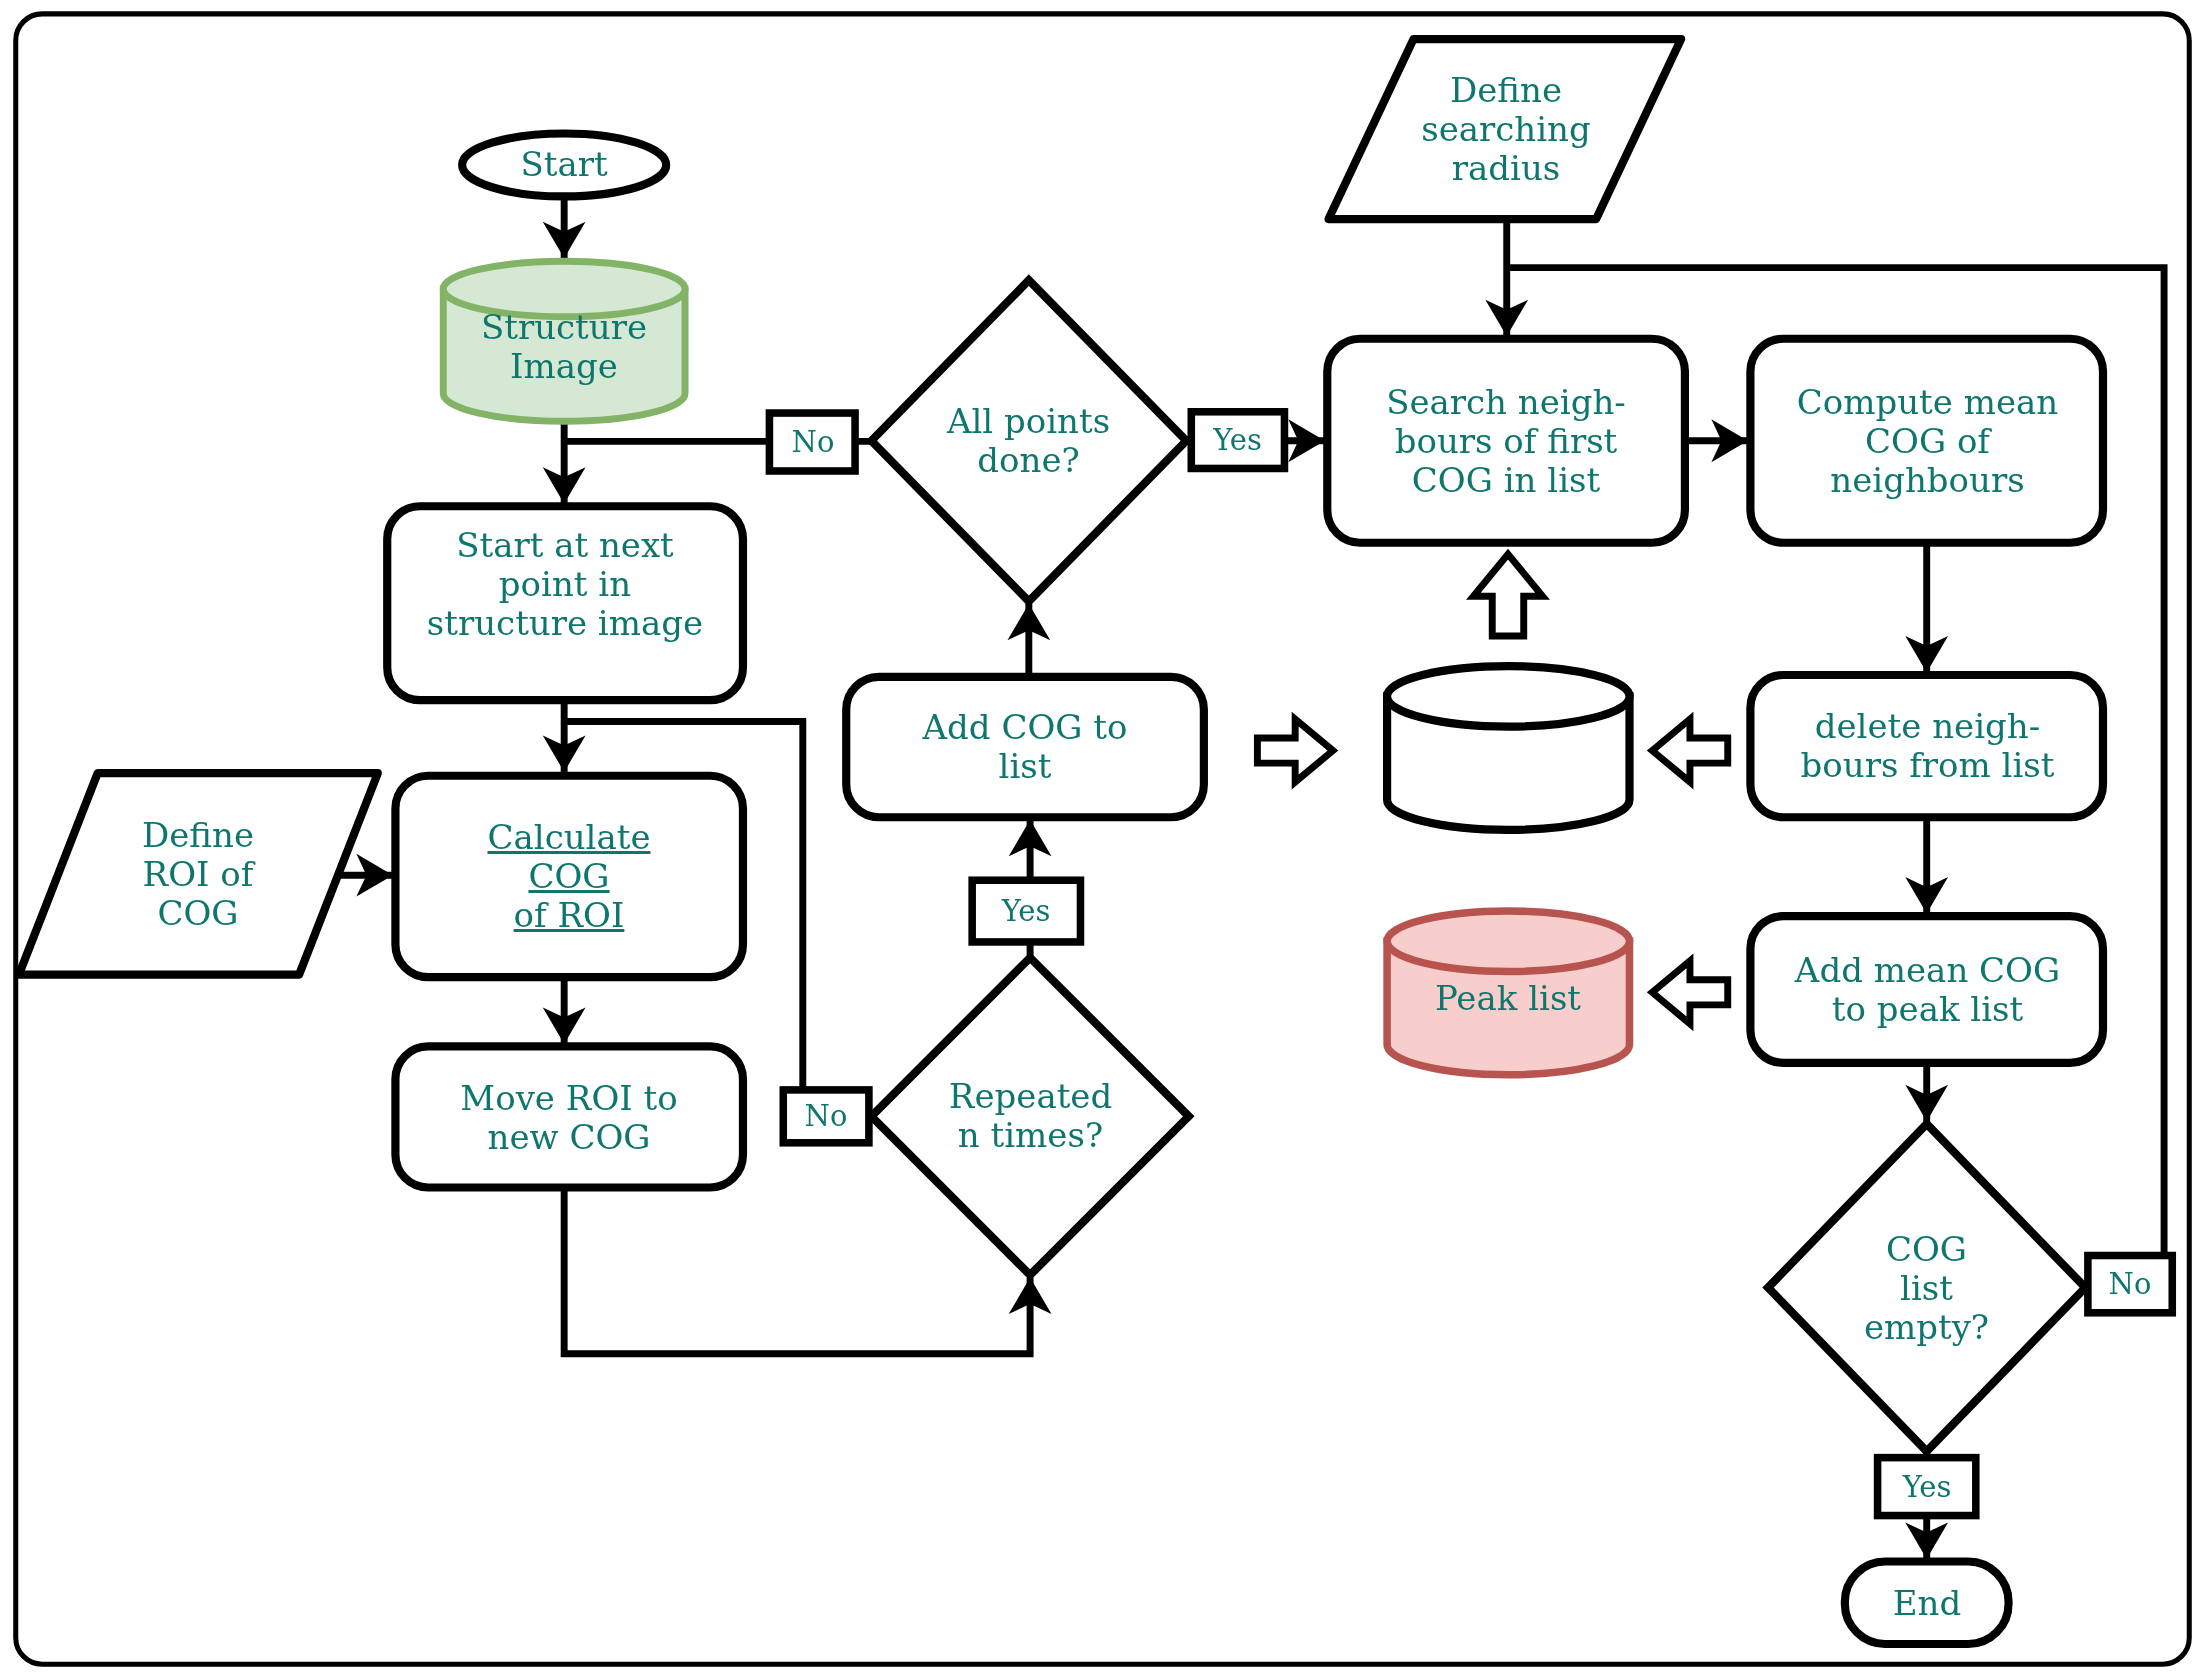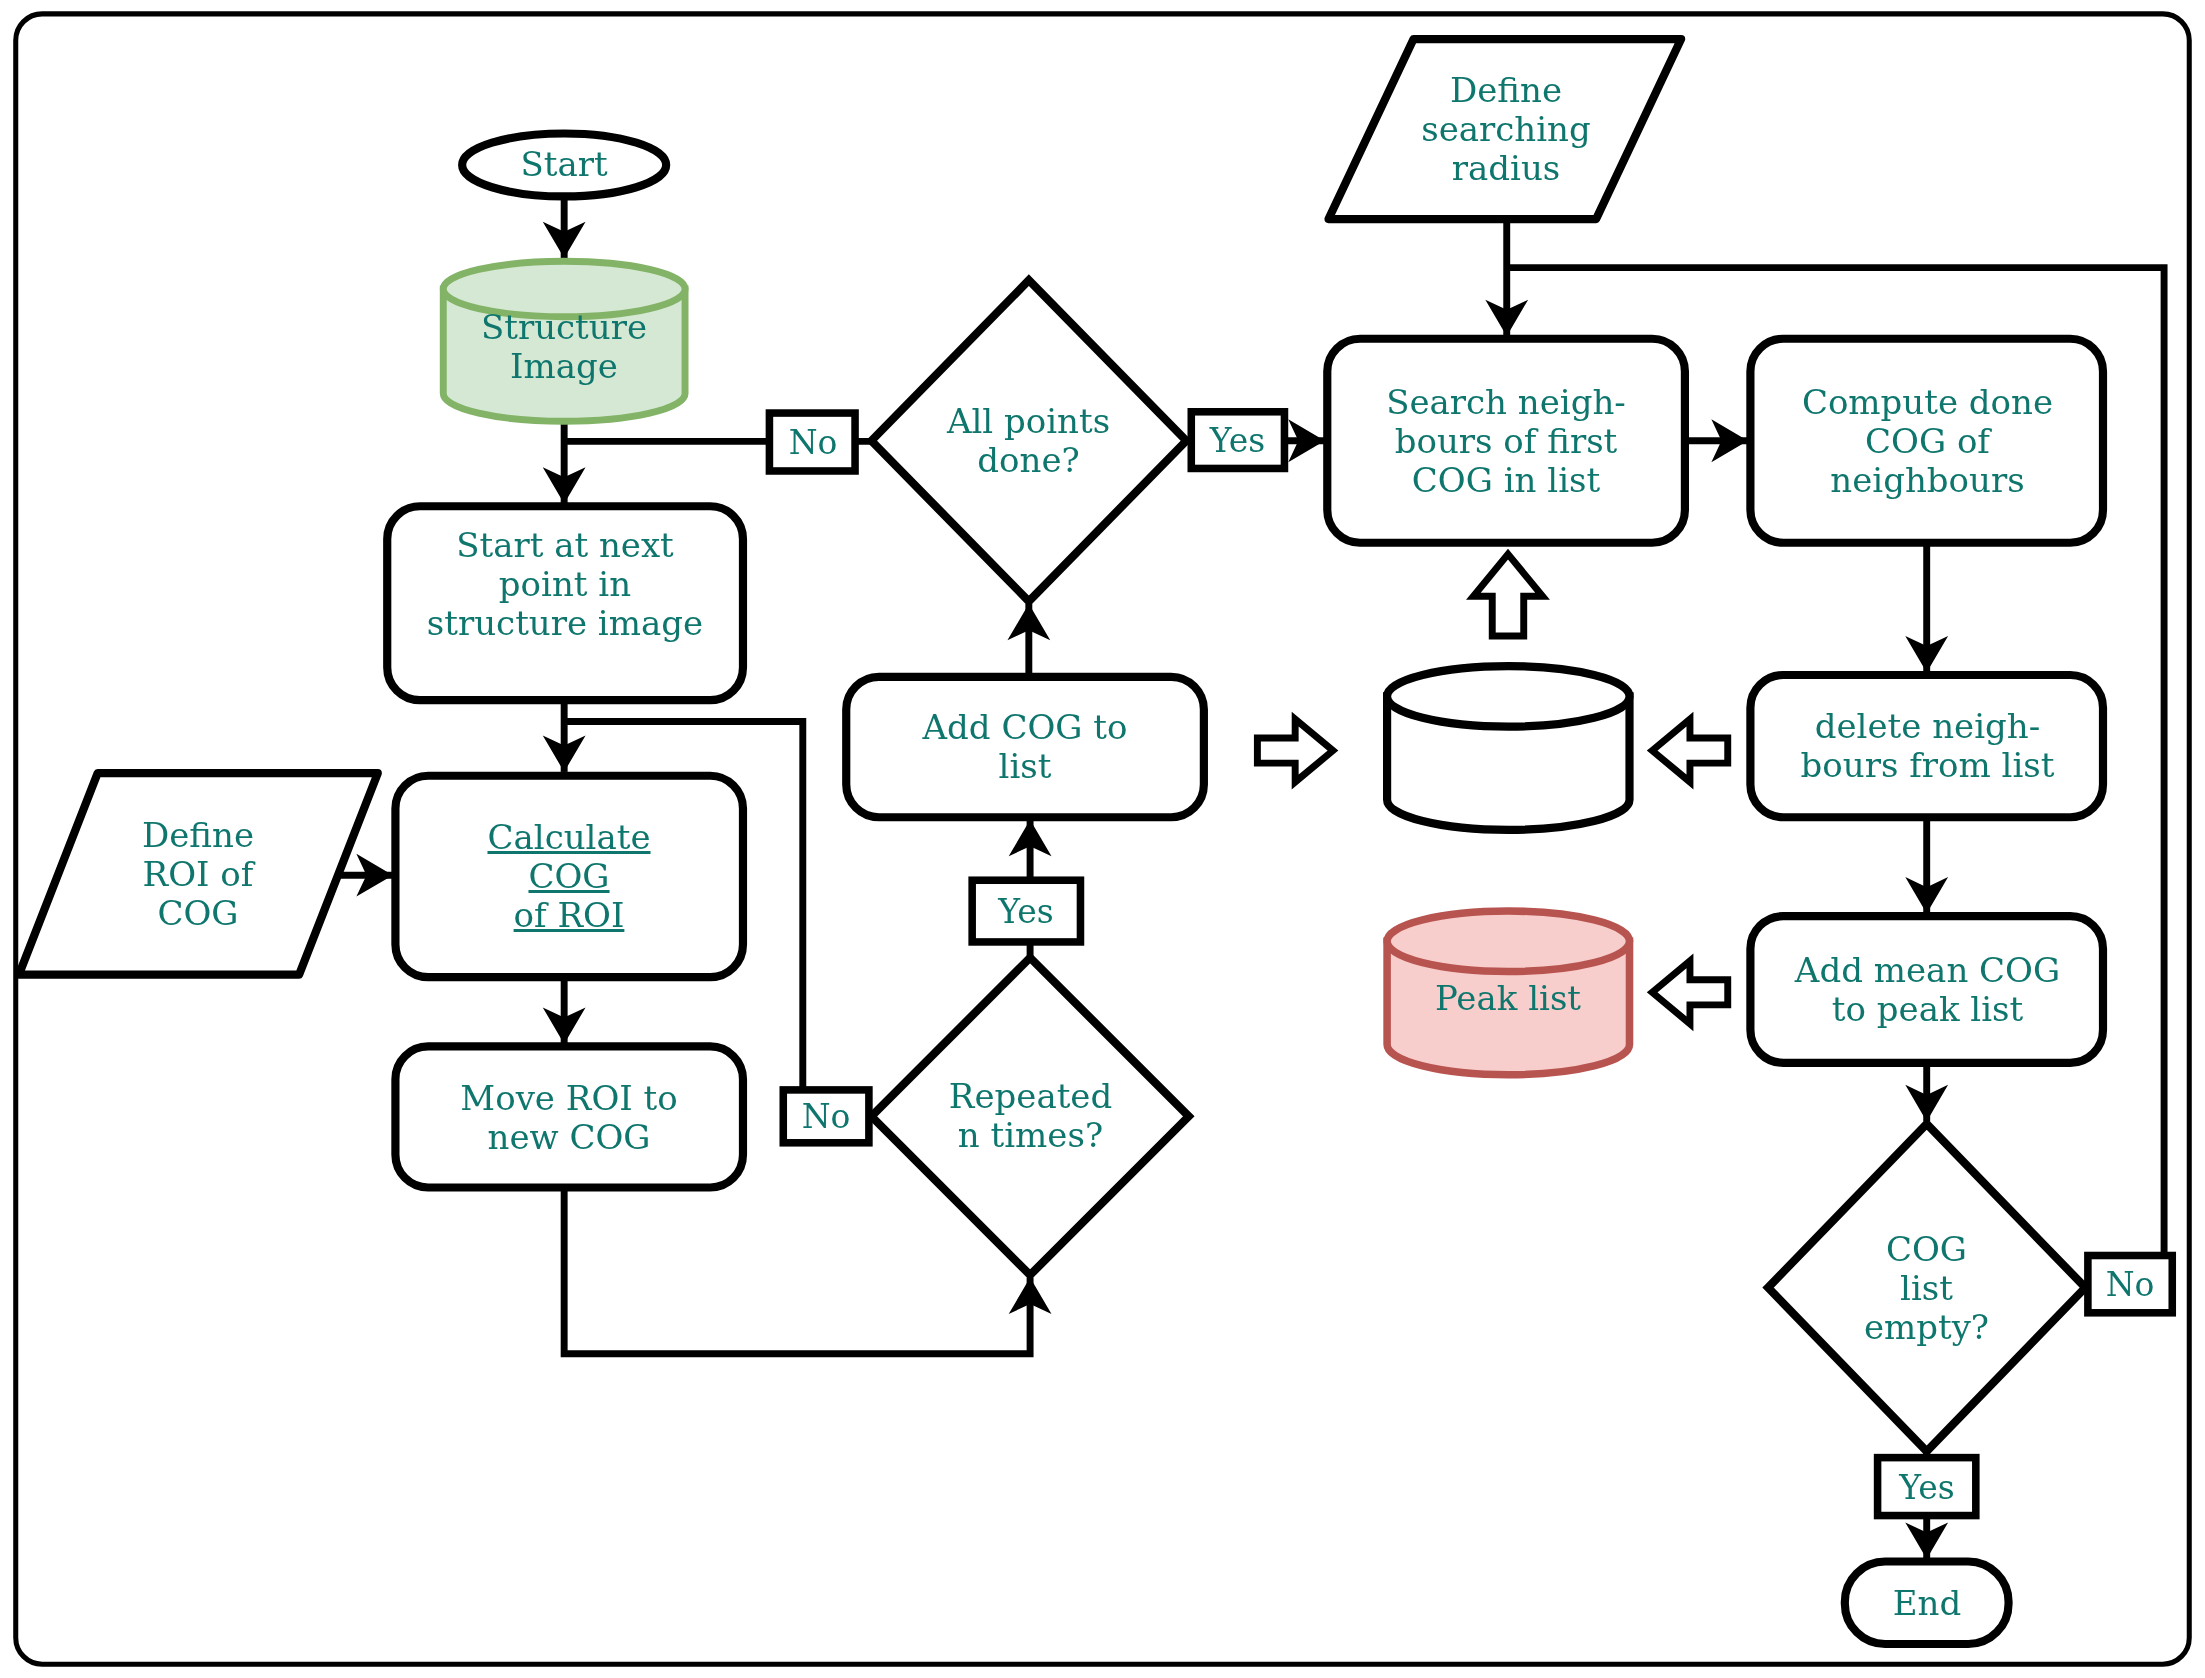--- a/index.html
+++ b/index.html
@@ -11,21 +11,21 @@
     overflow:hidden;
   }
   #flow-svg{position:absolute;left:0;top:0;}
   .lbl{
     position:absolute;
     display:flex;align-items:center;justify-content:center;
     text-align:center;white-space:pre-line;
     font-size:34px;line-height:39px;color:#0f766e;
     pointer-events:none;
   }
-  .lbl.small{font-size:33px;line-height:35px;}
+  .lbl.small{font-size:29px;line-height:35px;}
 </style>
 </head>
 <body>
 
 <div id="stage">
 
   <svg id="flow-svg" width="2205" height="1678" viewBox="0 0 3502 2665">
     <defs>
       <marker id="ah" markerUnits="userSpaceOnUse" markerWidth="62" markerHeight="72" viewBox="-60 -36 62 72" refX="0" refY="0" orient="auto">
         <path d="M0,0 L-58,-34 L-42,0 L-58,34 Z" fill="#000"></path>
@@ -143,21 +143,21 @@
 done?</div>
 
   <div class="lbl" style="left:1336px;top:45px;width:340px;height:168px;">Define
 searching
 radius</div>
 
   <div class="lbl" style="left:1327px;top:339px;width:358px;height:204px;">Search neigh-
 bours of first
 COG in list</div>
 
-  <div class="lbl" style="left:1751px;top:339px;width:353px;height:204px;">Compute done
+  <div class="lbl" style="left:1751px;top:339px;width:353px;height:204px;">Compute mean
 COG of
 neighbours</div>
 
 
   <div class="lbl" style="left:1751px;top:675px;width:353px;height:142px;">delete neigh-
 bours from list</div>
 
   <div class="lbl" style="left:1387px;top:934px;width:242px;height:129px;">Peak list</div>
 
   <div class="lbl" style="left:1751px;top:916px;width:353px;height:147px;">Add mean COG

